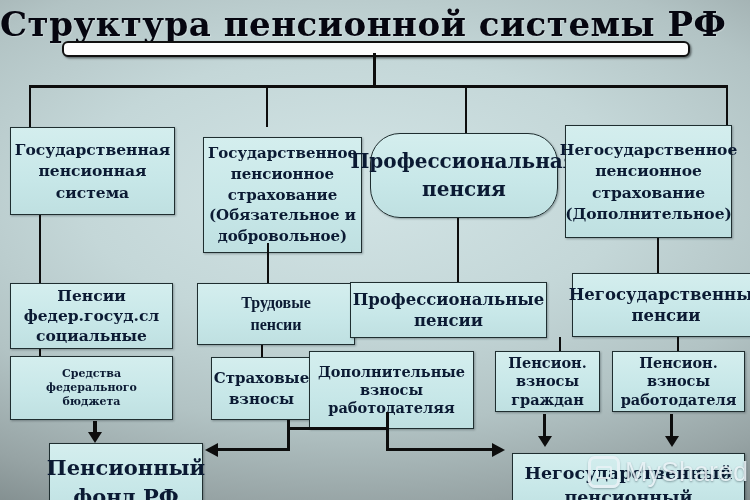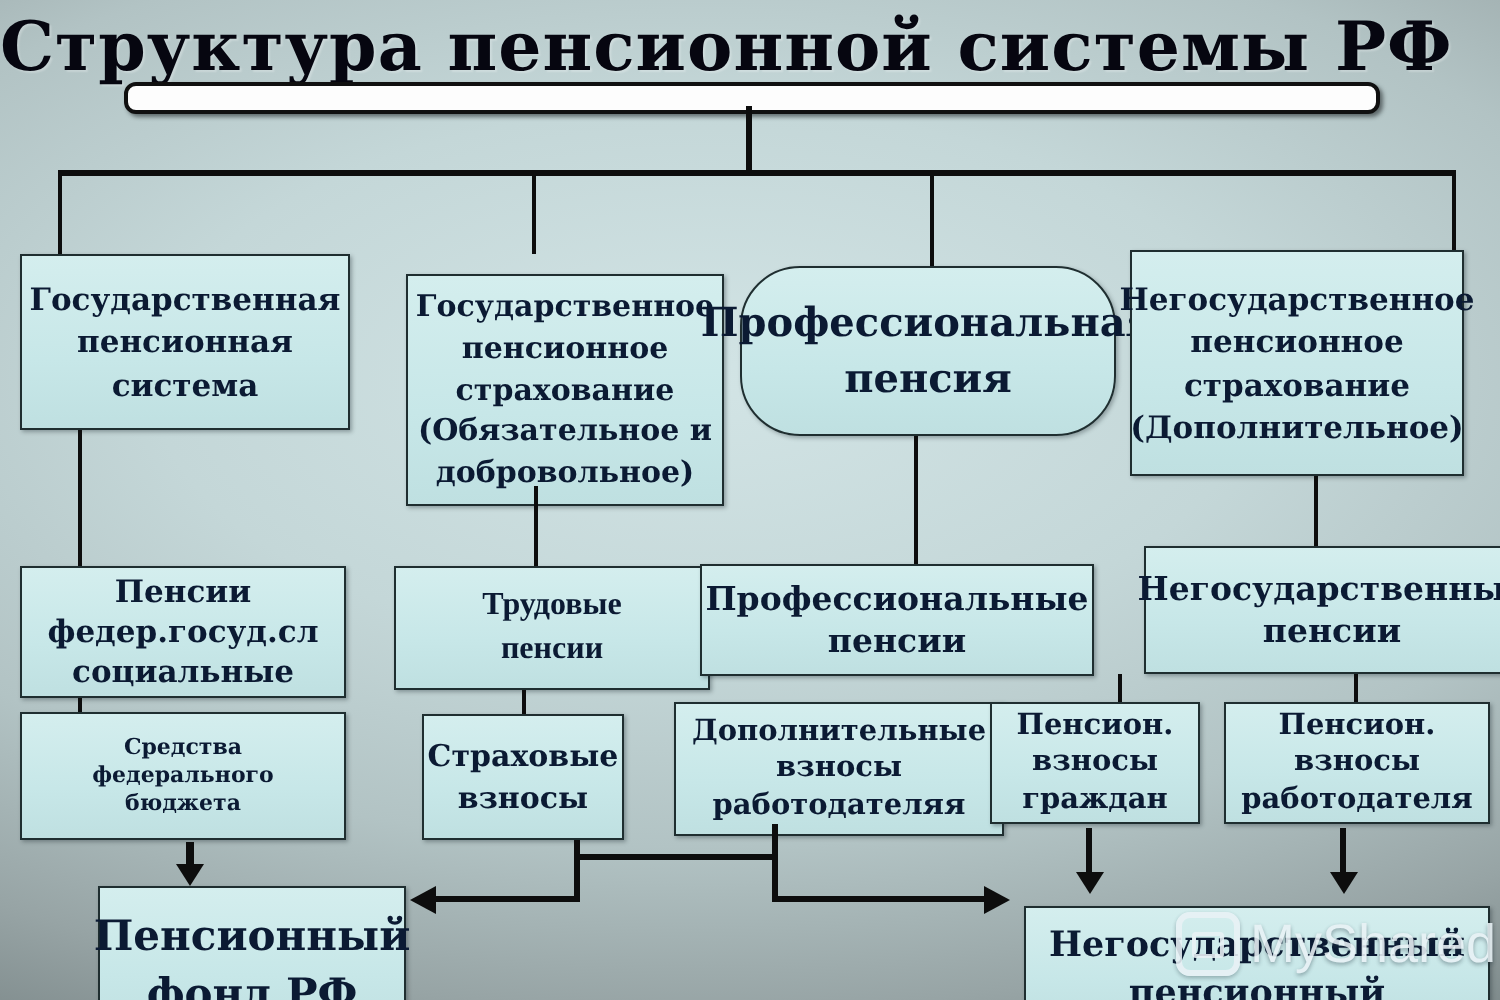--- a/index.html
+++ b/index.html
@@ -98,21 +98,21 @@
   <div class="ln" style="left:39px;top:349px;width:2px;height:8px;"></div>
   <div class="ln" style="left:261px;top:345px;width:2px;height:13px;"></div>
   <div class="ln" style="left:559px;top:337px;width:2px;height:15px;"></div>
   <div class="ln" style="left:677px;top:337px;width:2px;height:15px;"></div>
 
   <div class="box" style="left:10px;top:356px;width:163px;height:64px;font-size:11px;line-height:1.3;">Средства
 федерального
 бюджета</div>
   <div class="box" style="left:211px;top:357px;width:101px;height:63px;font-size:15px;">Страховые
 взносы</div>
-  <div class="box" style="left:337px;top:351px;width:165px;height:67px;font-size:14.5px;line-height:1.25;">Дополнительные
+  <div class="box" style="left:309px;top:351px;width:165px;height:78px;font-size:14.5px;line-height:1.25;">Дополнительные
 взносы
 работодателяя</div>
   <div class="box" style="left:495px;top:351px;width:105px;height:61px;font-size:14.5px;line-height:1.25;">Пенсион.
 взносы
 граждан</div>
   <div class="box" style="left:612px;top:351px;width:133px;height:61px;font-size:14.5px;line-height:1.25;">Пенсион.
 взносы
 работодателя</div>
 
   <div class="ln" style="left:93px;top:421px;width:3.5px;height:13px;"></div>

